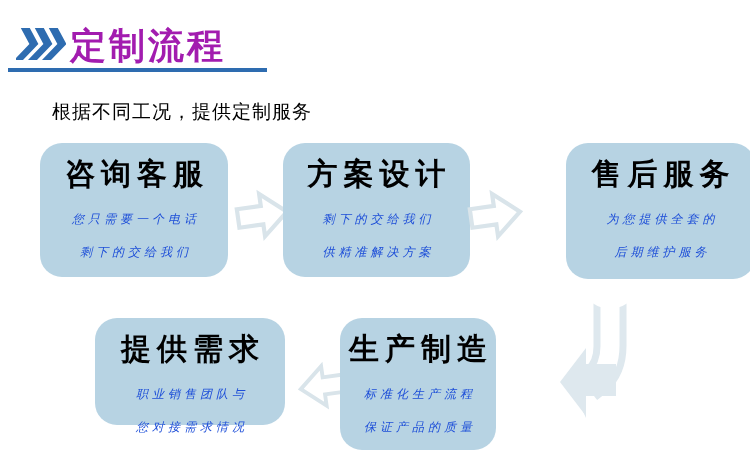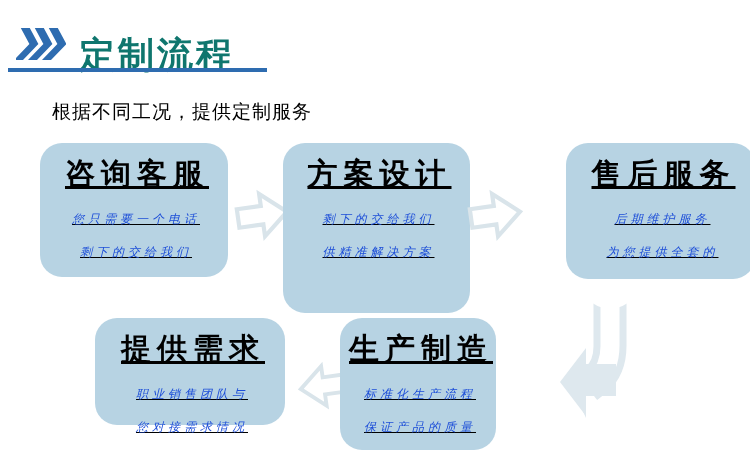--- a/index.html
+++ b/index.html
@@ -4,42 +4,42 @@
 <style>
   html,body{margin:0;padding:0;}
   body{
     width:750px;height:474px;position:relative;background:#ffffff;overflow:hidden;
     font-family:"Liberation Sans", sans-serif;
   }
   .abs{position:absolute;}
   
   .chevrons{left:16px;top:26px;width:50px;height:36px;}
   .section-title{
-    left:70px;top:22px;margin:9px;font-size:36px;font-weight:700;color:#0f766e;
+    left:70px;top:22px;margin:0;font-size:36px;font-weight:700;color:#a21caf;
     letter-spacing:3px;font-family:"Liberation Sans", sans-serif;
   }
   .title-underline{left:8px;top:68px;width:259px;height:4px;background:#2e6cb0;}
   .section-subtitle{
     left:41px;top:88px;margin:11px;font-size:19px;color:#000;letter-spacing:1px;
   }
   
   .flow-box{
     background:#b7d3e3;border-radius:22px;display:flex;flex-direction:column;
-    align-items:center;box-sizing:border-box;padding-top:11px;text-decoration:underline;
+    align-items:center;box-sizing:border-box;padding-top:11px;
   }
   .box-title{
     font-size:30px;font-weight:700;color:#000;letter-spacing:6px;text-indent:6px;
     margin-bottom:8px;font-family:"Liberation Sans", sans-serif;white-space:nowrap;
   }
   .box-line{
     font-size:12px;color:#1d4ed8;letter-spacing:4px;text-indent:4px;line-height:33px;
     font-family:"DejaVu Serif", serif;font-style:italic;white-space:nowrap;
   }
   .box1{left:40px; top:143px;width:188px;height:134px;}
-  .box2{left:283px;top:143px;width:187px;height:170px;}
+  .box2{left:283px;top:143px;width:187px;height:134px;}
   .box3{left:518px;top:143px;width:189px;height:136px;margin-left:48px;}
   .box4{left:95px; top:318px;width:190px;height:107px;}
   .box5{left:340px;top:318px;width:156px;height:132px;}
   
   .arrow-r1{left:233px;top:188px;width:60px;height:54px;transform:rotate(-8deg);}
   .arrow-r2{left:466px;top:188px;width:60px;height:54px;transform:rotate(-8deg);}
   .arrow-l1{left:293px;top:361px;width:60px;height:50px;transform:rotate(-8deg) scaleX(-1);}
   .arrow-bend{left:552px;top:296px;width:90px;height:126px;}
 </style>
 </head>
@@ -74,22 +74,22 @@
   <div class="box-line">剩下的交给我们</div>
   <div class="box-line">供精准解决方案</div>
 </div>
 
 <svg class="abs arrow-r2" viewBox="0 0 64 58">
   <polygon points="5,19 31,19 31,6 58,29 31,52 31,39 5,39" fill="#ffffff" stroke="#d9e4ea" stroke-width="4.5" stroke-linejoin="miter"></polygon>
 </svg>
 
 <div class="abs flow-box box3">
   <div class="box-title">售后服务</div>
+  <div class="box-line">为您提供全套的</div>
   <div class="box-line">后期维护服务</div>
-  <div class="box-line">为您提供全套的</div>
 </div>
 
 <div class="abs flow-box box4">
   <div class="box-title">提供需求</div>
   <div class="box-line">职业销售团队与</div>
   <div class="box-line">您对接需求情况</div>
 </div>
 
 <svg class="abs arrow-l1" viewBox="0 0 64 58">
   <polygon points="5,19 31,19 31,6 58,29 31,52 31,39 5,39" fill="#ffffff" stroke="#d9e4ea" stroke-width="4.5" stroke-linejoin="miter"></polygon>

